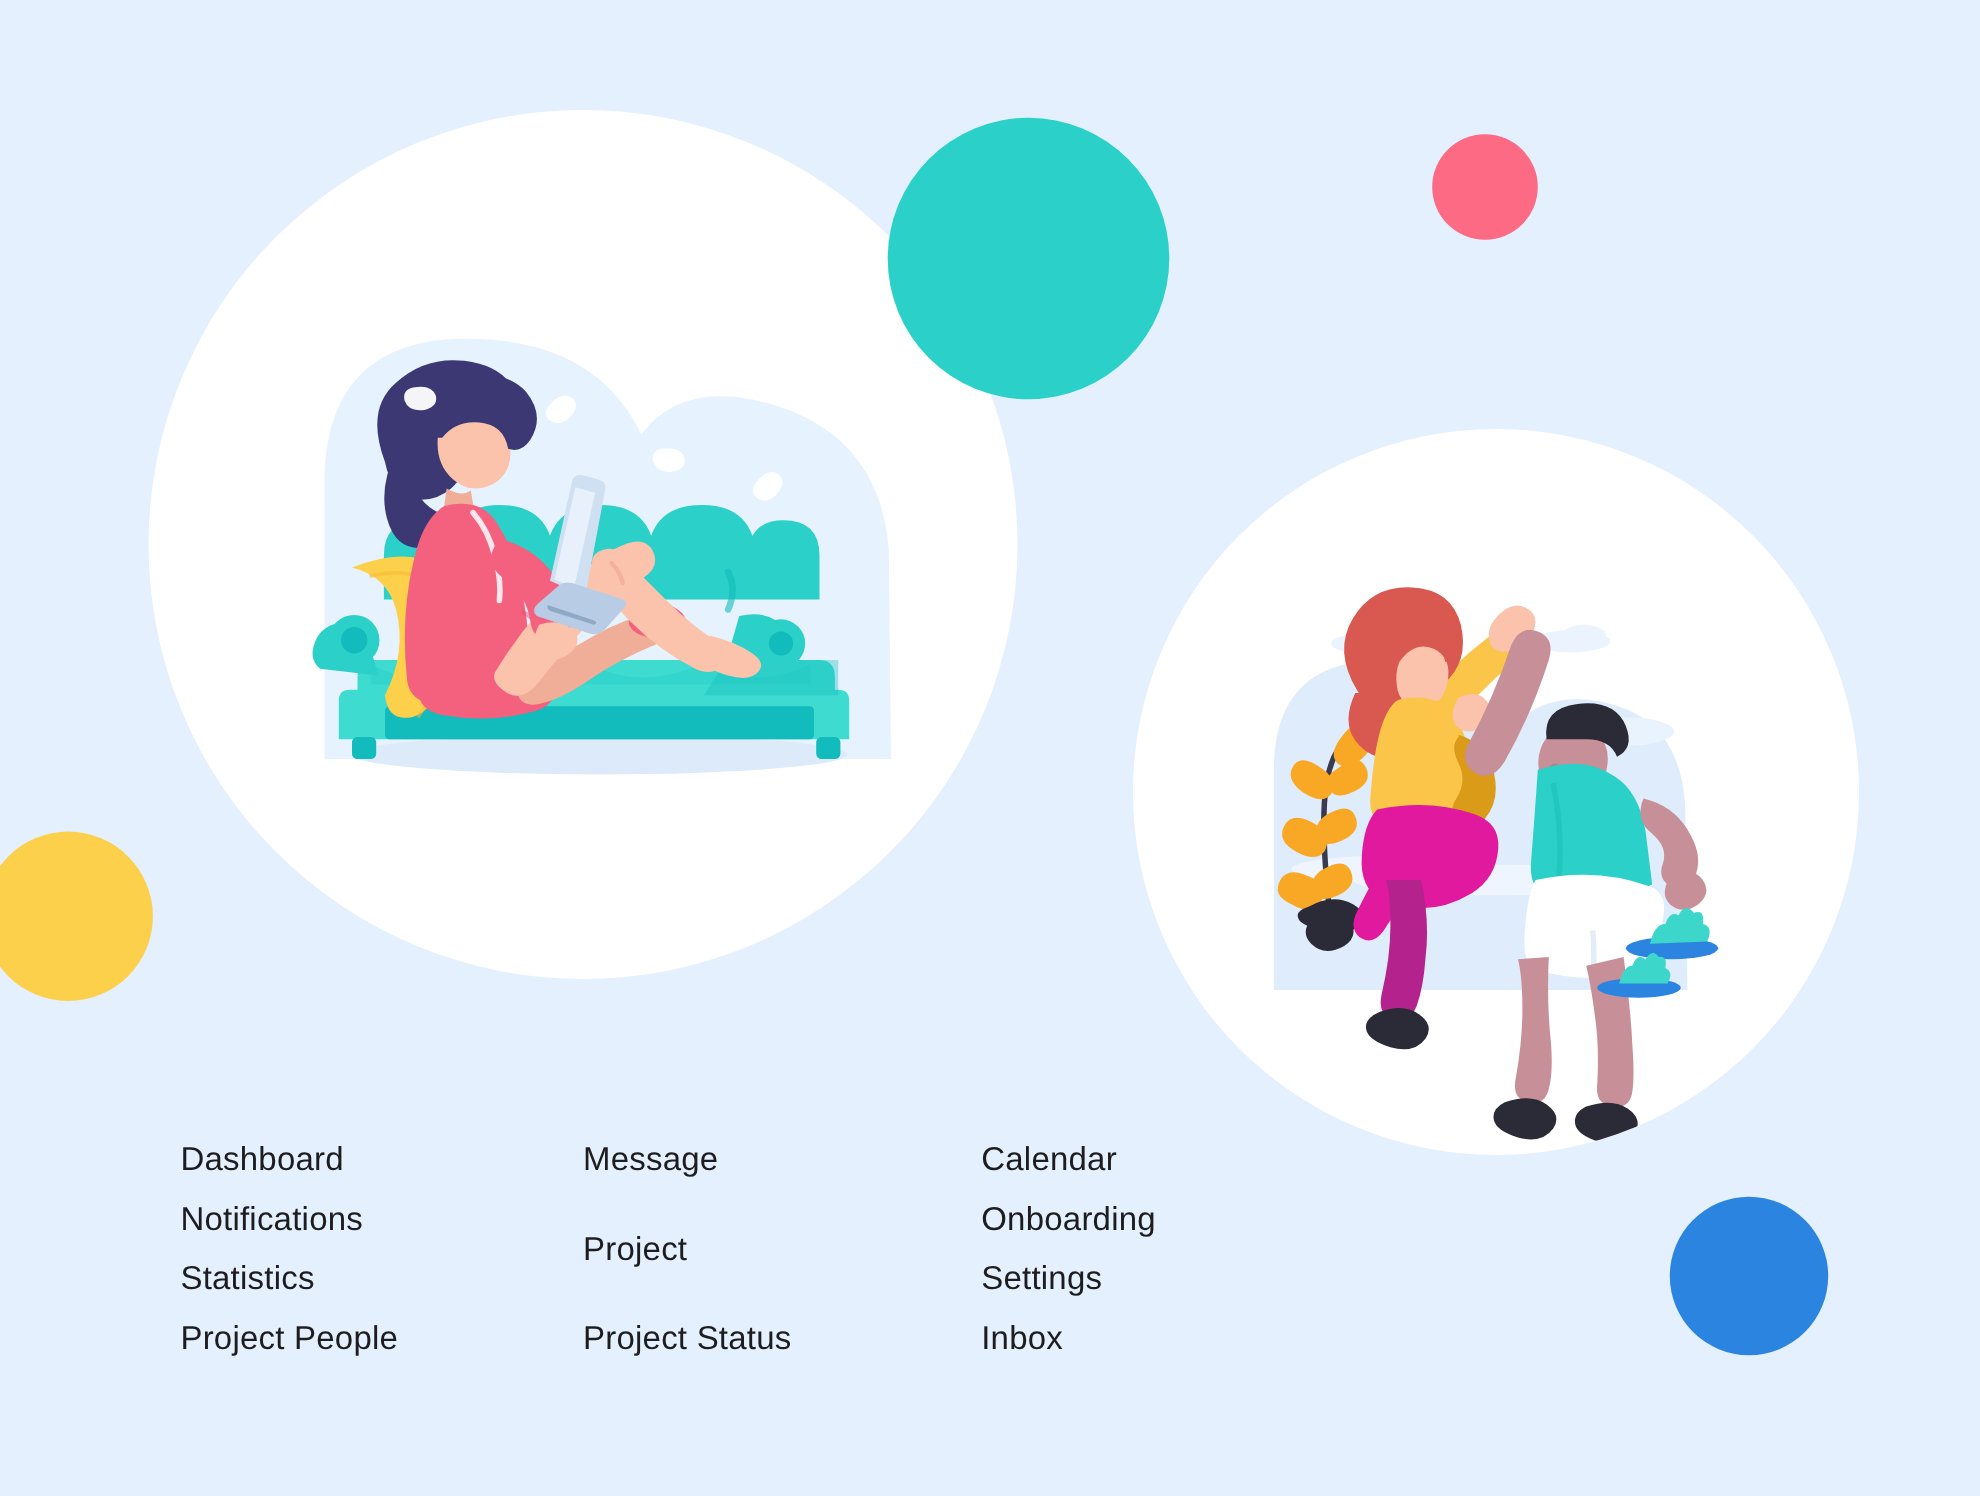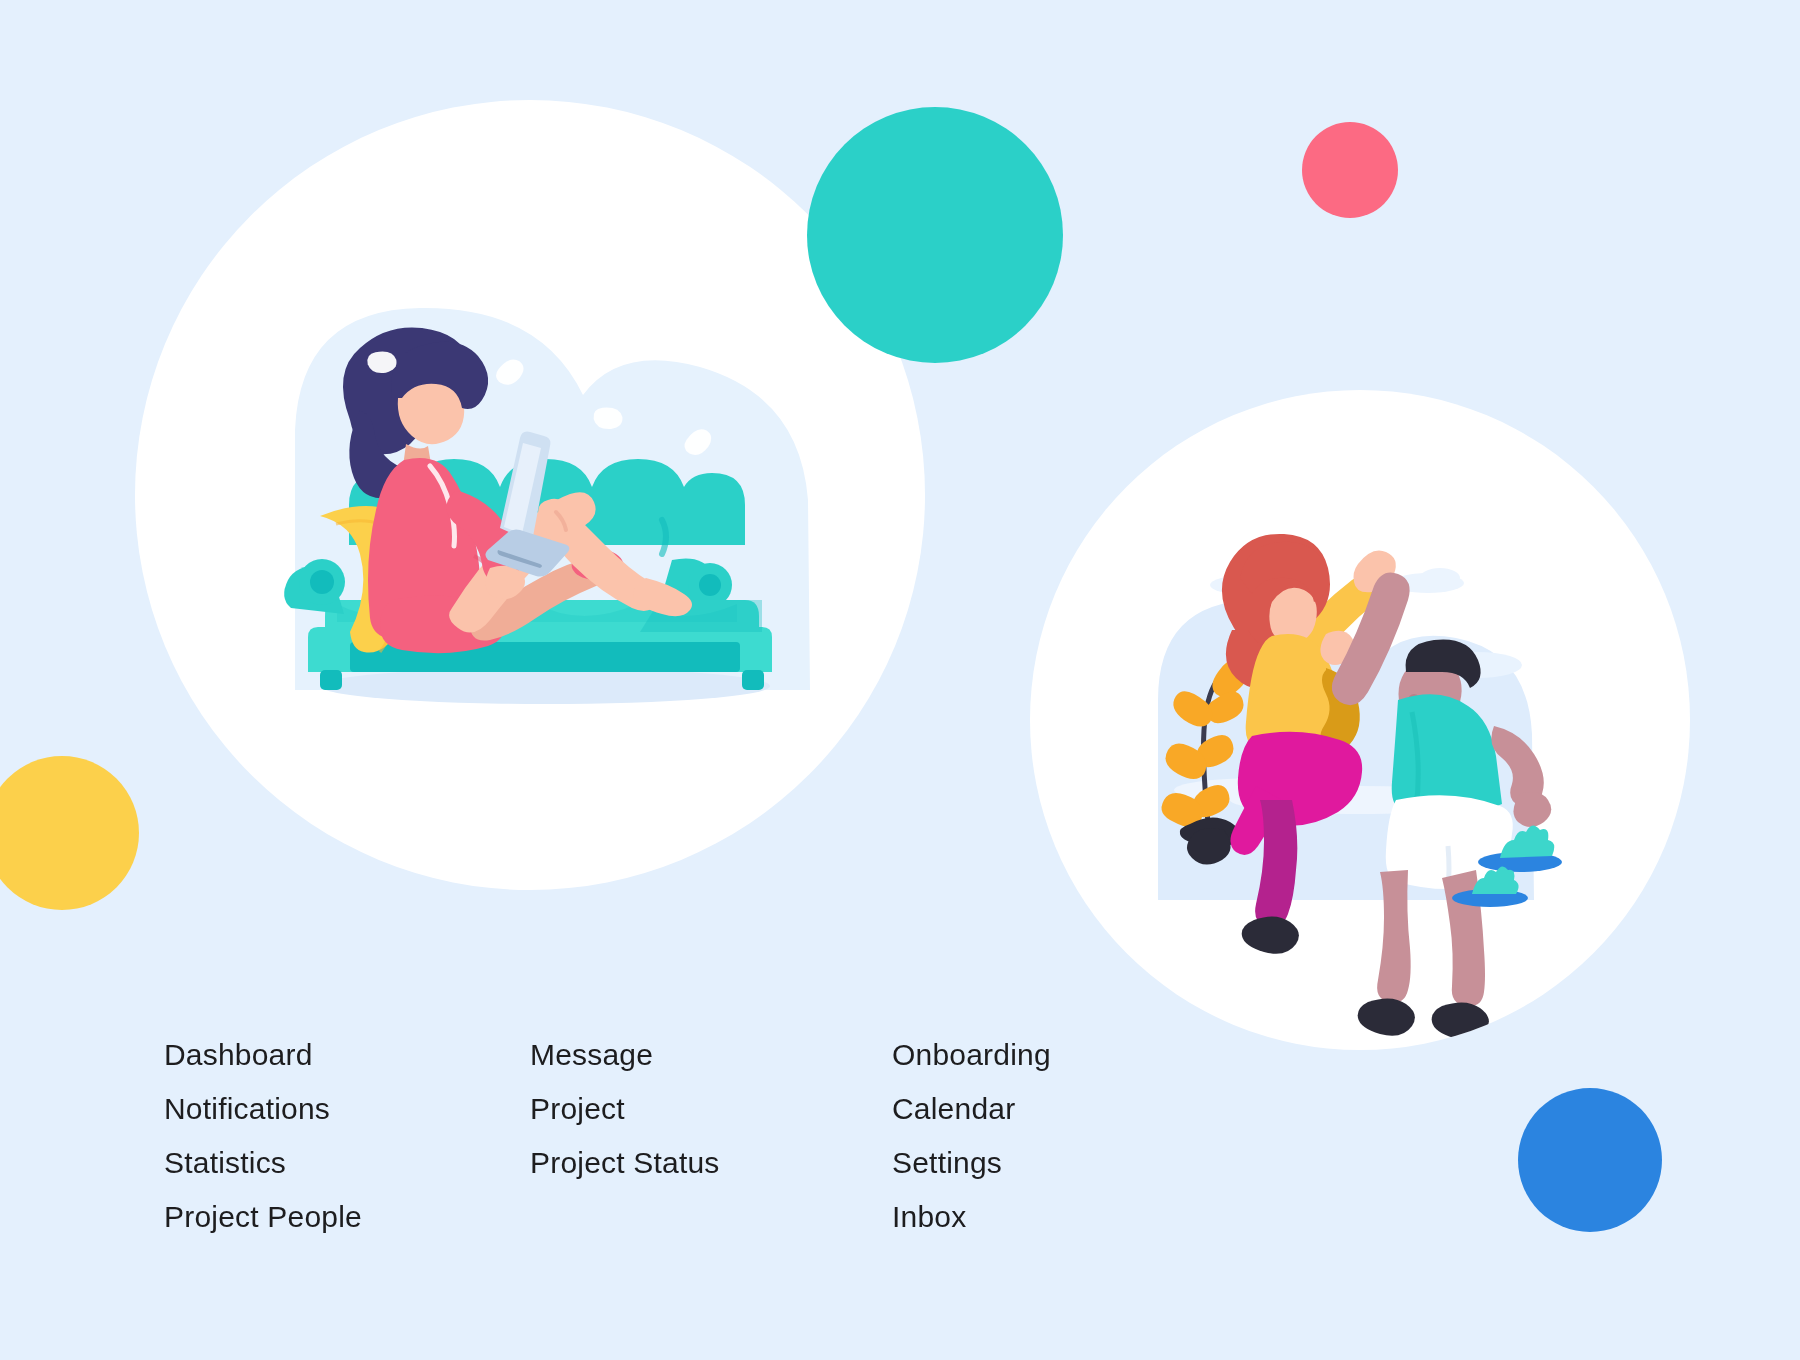--- a/index.html
+++ b/index.html
@@ -17,21 +17,21 @@
     position:absolute;
     left:134px;
     top:1028px;
     display:flex;
     gap:0px;
     z-index:40;
     margin-left:30px;
   }
   .nav-col { display:flex; flex-direction:column; }
   .nav-col.c1 { width:366px; }
-  .nav-col.c2 { width:362px; }
+  .nav-col.c2 { width:362px;justify-content:space-between; }
   .nav-col.c3 { width:300px; }
   .nav-item {
     font-size:30px;
     line-height:54px;
     color:#1d1d1f;
     letter-spacing:0.2px;
     font-weight:400;
     white-space:nowrap;
     cursor:pointer;
   }
@@ -298,21 +298,21 @@
       <div class="nav-item">Project People</div>
     </div>
 
     <div class="nav-col c2">
       <div class="nav-item">Message</div>
       <div class="nav-item">Project</div>
       <div class="nav-item">Project Status</div>
     </div>
 
     <div class="nav-col c3">
+      <div class="nav-item">Calendar</div>
       <div class="nav-item">Onboarding</div>
-      <div class="nav-item">Calendar</div>
       <div class="nav-item">Settings</div>
       <div class="nav-item">Inbox</div>
     </div>
 
   </nav>
 
 </div>
 
 </body></html>

